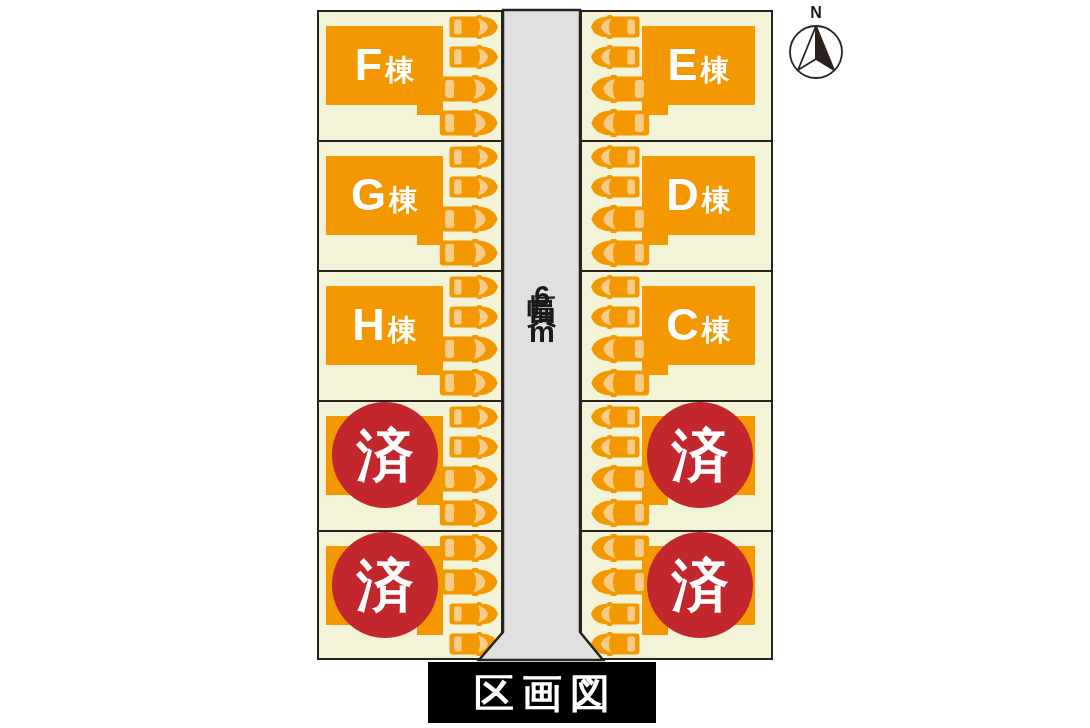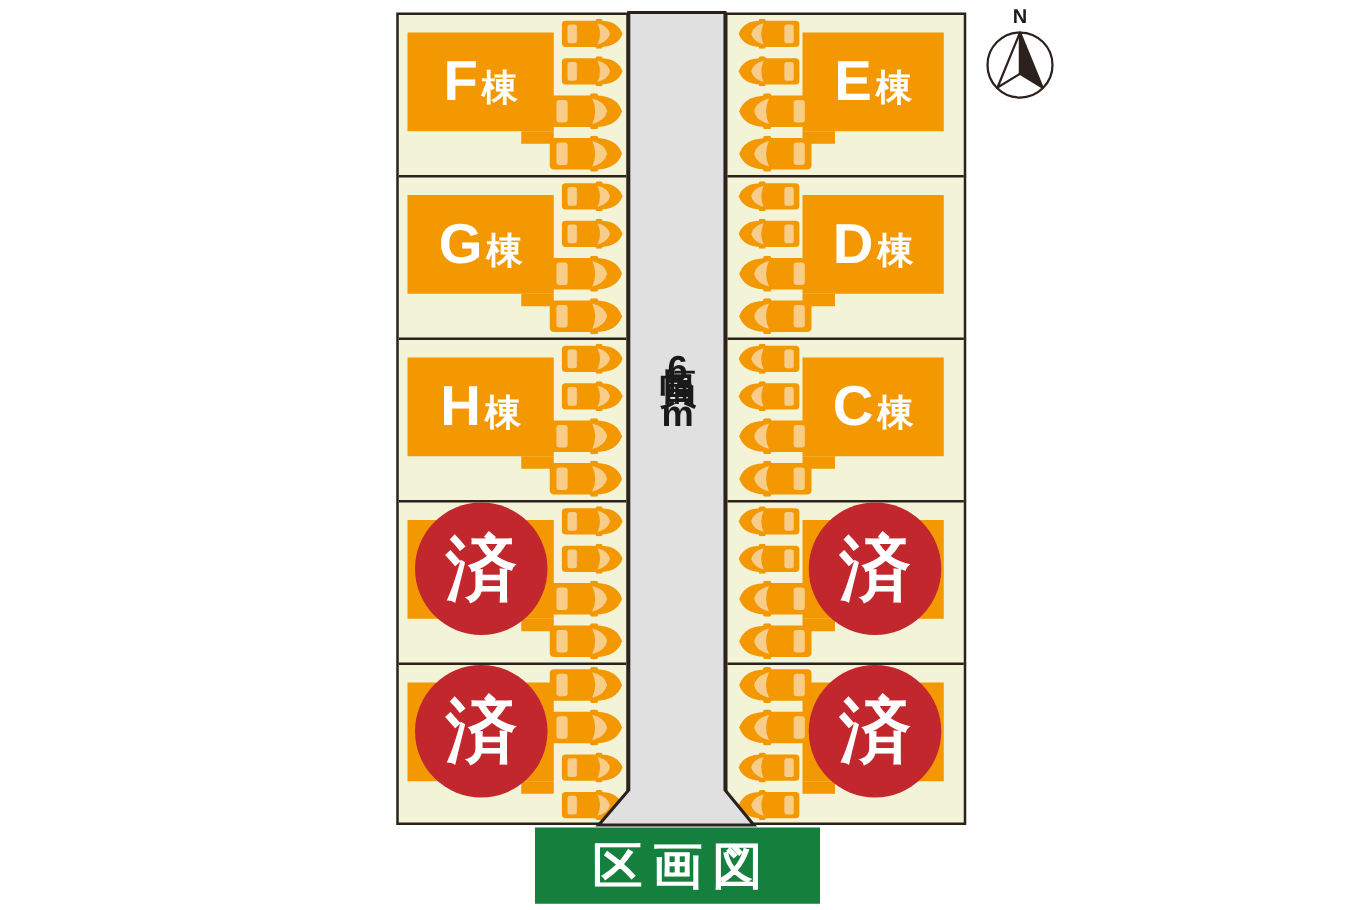--- a/index.html
+++ b/index.html
@@ -38,21 +38,21 @@
   .car.small{width:52px;height:26px;}
   .car.large{width:62px;height:30px;}
   .col-right .car{transform:scaleX(-1);}
   
   .road-svg{position:absolute;left:470px;top:8px;width:145px;height:656px;z-index:3;}
   .road-label{position:absolute;left:503px;top:272px;width:77px;height:150px;
               display:flex;justify-content:center;align-items:flex-start;z-index:4;}
   .road-label span{writing-mode:vertical-rl;text-orientation:upright;
                    font-size:29px;font-weight:600;letter-spacing:4px;color:#1a1a1a;line-height:1;}
   
-  .legend{position:absolute;left:428px;top:662px;width:228px;height:61px;background:#15803d;
+  .legend{position:absolute;left:428px;top:662px;width:228px;height:61px;background:#000000;
           display:flex;align-items:center;justify-content:center;z-index:5;}
   .legend span{color:#fff;font-size:40px;font-weight:bold;letter-spacing:8px;padding-left:8px;line-height:1;}
   
   .compass{position:absolute;left:786px;top:2px;width:60px;height:84px;z-index:5;}
 </style>
 </head>
 <body>
 
 <svg width="0" height="0" style="position:absolute">
   <defs>

